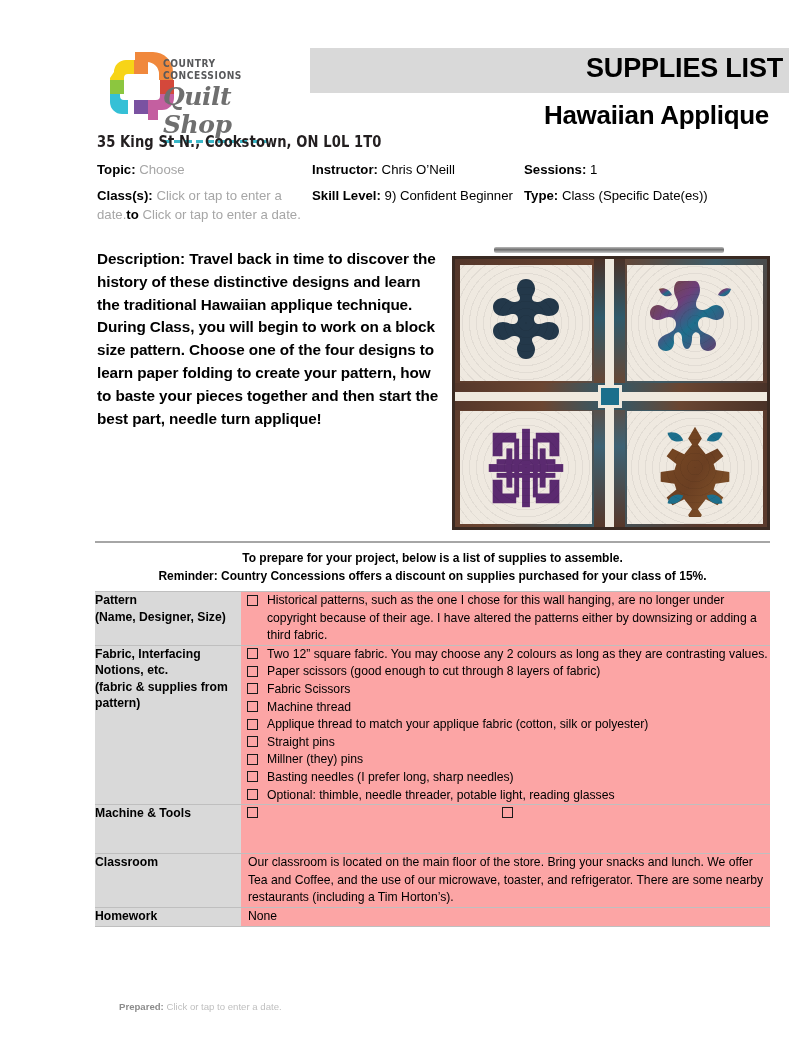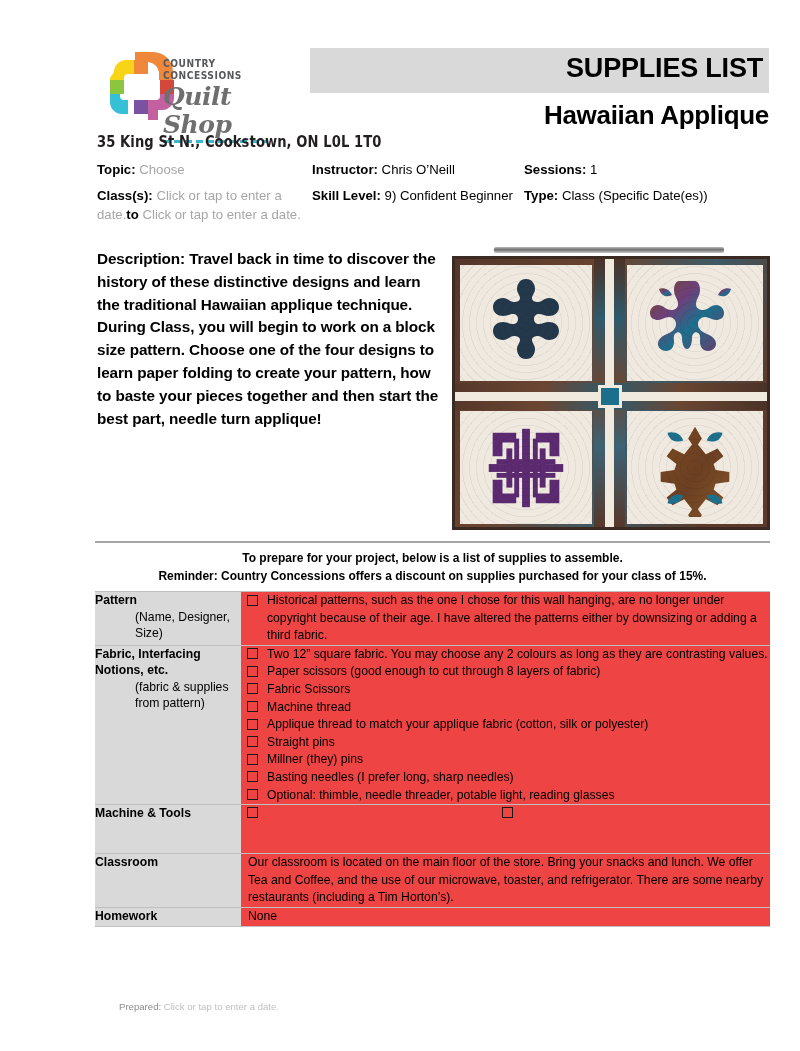--- a/index.html
+++ b/index.html
@@ -85,20 +85,21 @@
     white-space: nowrap;
   }
 
   .supplies-band {
     position: absolute;
     left: 310px;
     top: 48px;
     width: 459px;
     height: 45px;
     background: #d9d9d9;
+    padding-left: 20px;
   }
   .supplies-band-text {
     position: absolute;
     right: 6px;
     top: 5px;
     font-size: 27px;
     font-weight: bold;
     letter-spacing: -0.2px;
     white-space: nowrap;
   }
@@ -258,24 +259,24 @@
     border-top: 1.5px solid #bfbfbf;
     border-bottom: 1.5px solid #bfbfbf;
   }
   td.cat {
     width: 146px;
     background: #d9d9d9;
     padding: 6px 8px 8px 8px;
     line-height: 16.5px;
   }
   td.cat .cat-title { font-weight: bold; }
-  td.cat .cat-sub { font-weight: normal; margin-left: 40px; }
+  td.cat .cat-sub { font-weight: bold; }
   td.body {
     padding: 6px 6px 8px 0px;
-    background: #ef4444;
+    background: #fca5a5;
   }
   ul.checks {
     list-style: none;
     margin: 0;
     padding: 0;
   }
   ul.checks li {
     position: relative;
     padding-left: 26px;
     line-height: 17.6px;
@@ -305,21 +306,21 @@
   .mt-boxes .box.b1 { left: 6px; }
   .mt-boxes .box.b2 { left: 261px; }
 
   .footer-prepared {
     position: absolute;
     left: 95px;
     top: 1001px;
     font-size: 9.6px;
     color: #bfbfbf;
   }
-  .footer-prepared .lbl { color: #8c8c8c; font-weight: normal; padding-left: 24px; }
+  .footer-prepared .lbl { color: #8c8c8c; font-weight: bold; padding-left: 24px; }
 </style>
 </head>
 <body>
 
 <div id="page">
 
   <div class="header">
 
     <div class="logo-block">
       <svg class="logo-q" viewBox="0 0 74 76">

